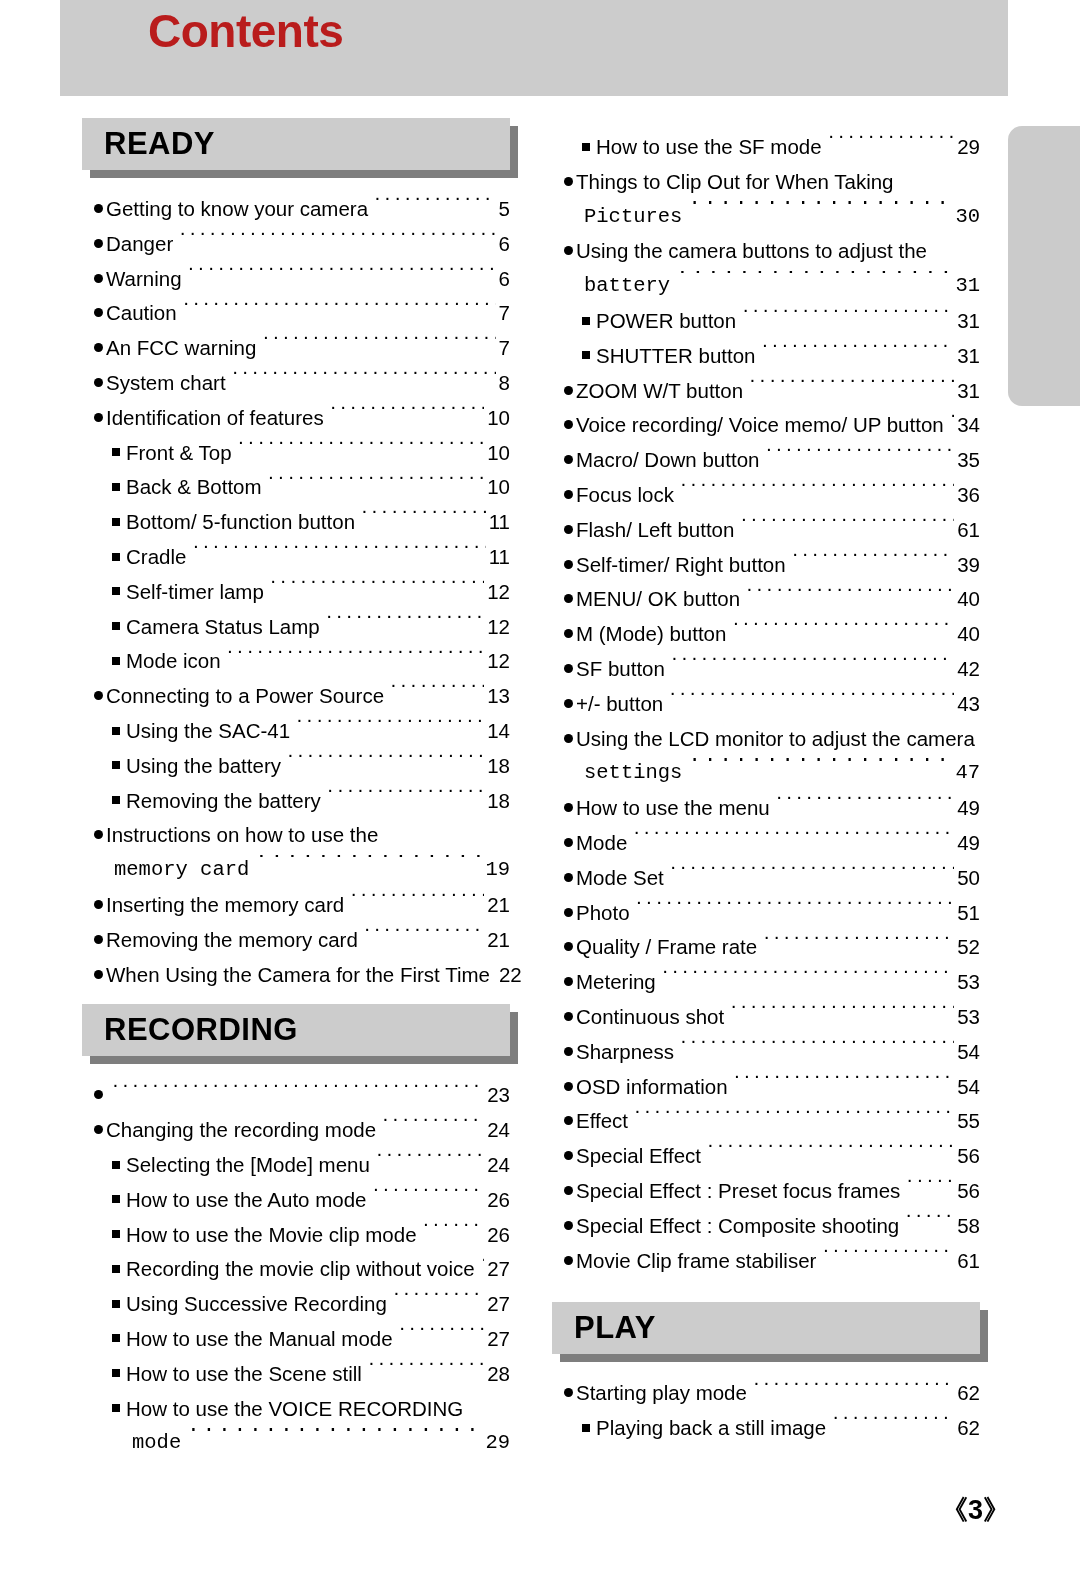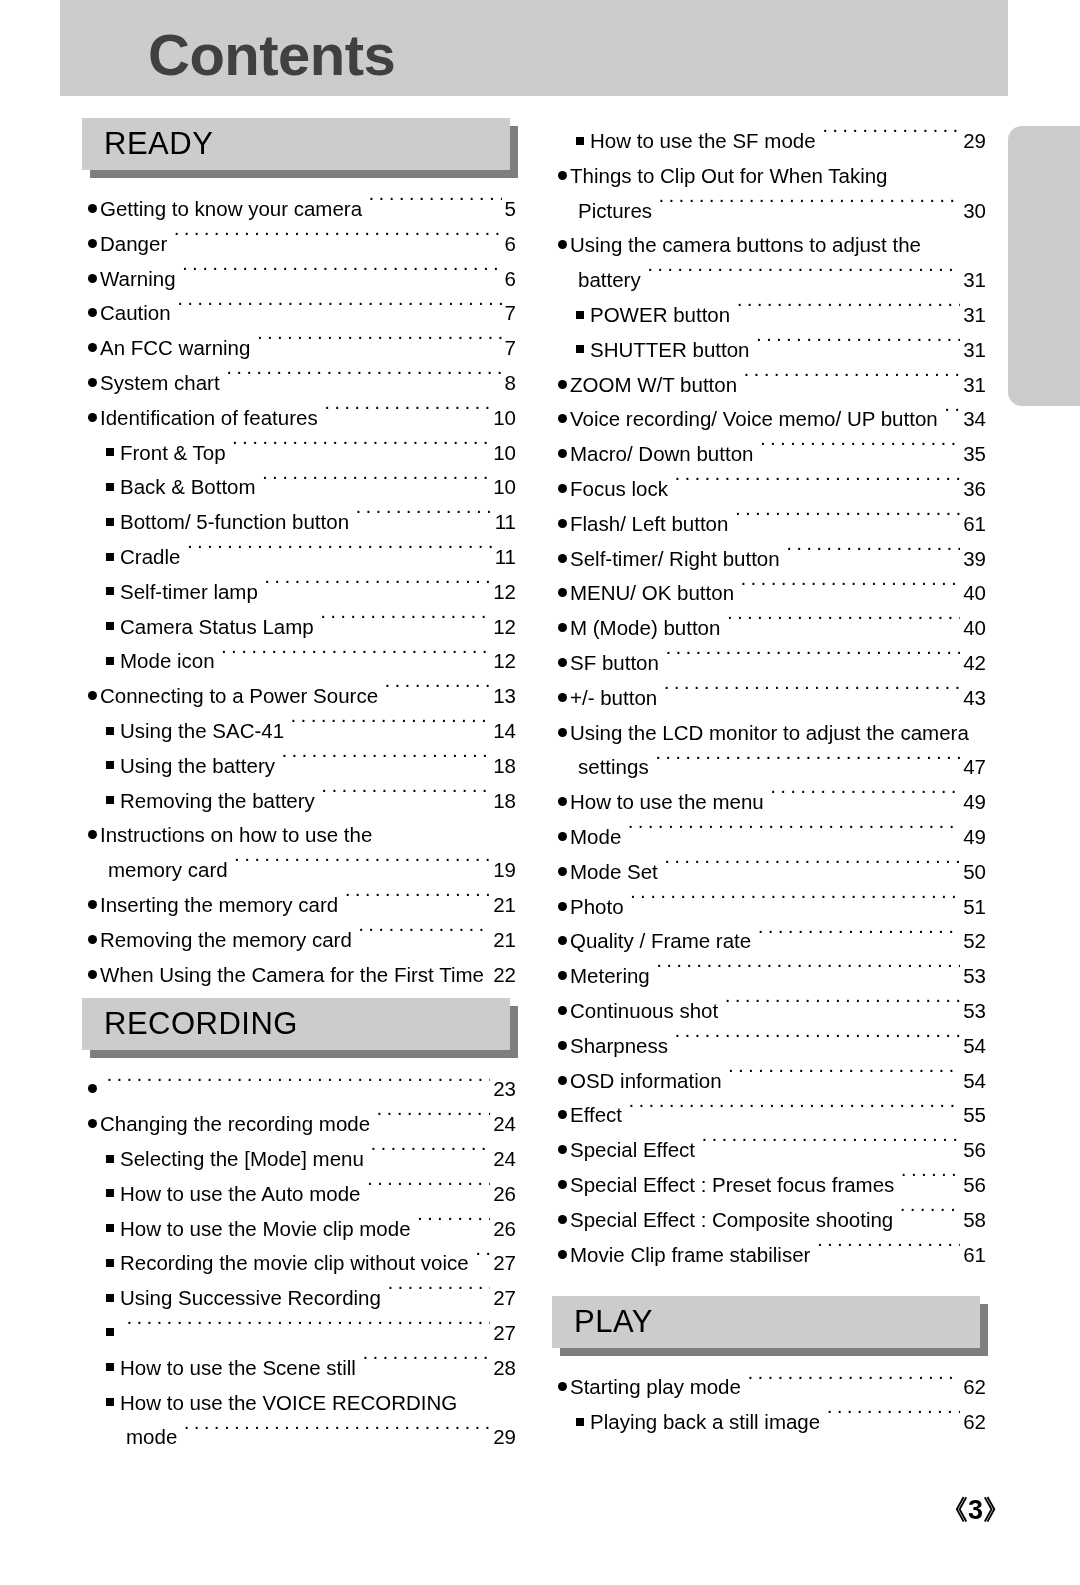--- a/index.html
+++ b/index.html
@@ -22,26 +22,26 @@
     position: absolute;
     left: 60px;
     top: 0px;
     width: 948px;
     height: 96px;
     background: #cccccc;
   }
   .banner-title {
     position: absolute;
     left: 88px;
-    top: 26px;
-    font-size: 58px;
+    top: 8px;
+    font-size: 46px;
     font-weight: bold;
     letter-spacing: -0.5px;
     line-height: 1;
-    color: #404040;
+    color: #b91c1c;
   }
 
   
   .edge-tab {
     position: absolute;
     left: 1008px;
     top: 126px;
     width: 80px;
     height: 280px;
     background: #cbcbcb;
@@ -77,32 +77,32 @@
     top: 0;
     width: 428px;
     height: 52px;
     background: #cccccc;
   }
   .section-bar .label {
     position: absolute;
     left: 22px;
     top: 9px;
     font-size: 31px;
-    font-weight: normal;
+    font-weight: bold;
     letter-spacing: 0.5px;
     line-height: 1.1;
     color: #000000;
   }
   .col-right .section-bar .shadow,
   .col-right .section-bar .face { width: 428px; }
 
   
   ul.toc {
     list-style: none;
-    margin: 6px;
+    margin: 12px;
     padding: 0;
   }
   li.entry {
     display: block;
     font-size: 20.5px;
     line-height: 34.8px;
     white-space: nowrap;
     position: relative;
   }
   .row {
@@ -155,21 +155,21 @@
     left: 0;
     bottom: 1px;
     white-space: nowrap;
   }
   .pageno {
     flex: 0 0 auto;
     text-align: right;
     font-size: 20.5px;
   }
   
-  li.entry.cont { padding-left: 20px; }
+  li.entry.cont { padding-left: 20px; font-family: Liberation Mono, monospace; }
   li.entry.cont.lvl2 { padding-left: 38px; }
 
   
   .folio {
     position: absolute;
     left: 0;
     top: 1492px;
     width: 1010px;
     text-align: right;
     font-size: 27px;
@@ -435,20 +435,21 @@
           <div class="row">
             <span class="bullet square"></span>
             <span class="label-text">Using Successive Recording</span>
             <span class="leader"></span>
             <span class="pageno">27</span>
           </div>
         </li>
         <li class="entry lvl2">
           <div class="row">
             <span class="bullet square"></span>
+            <span class="label-text">How to use the Manual mode</span>
             <span class="leader"></span>
             <span class="pageno">27</span>
           </div>
         </li>
         <li class="entry lvl2">
           <div class="row">
             <span class="bullet square"></span>
             <span class="label-text">How to use the Scene still</span>
             <span class="leader"></span>
             <span class="pageno">28</span>

